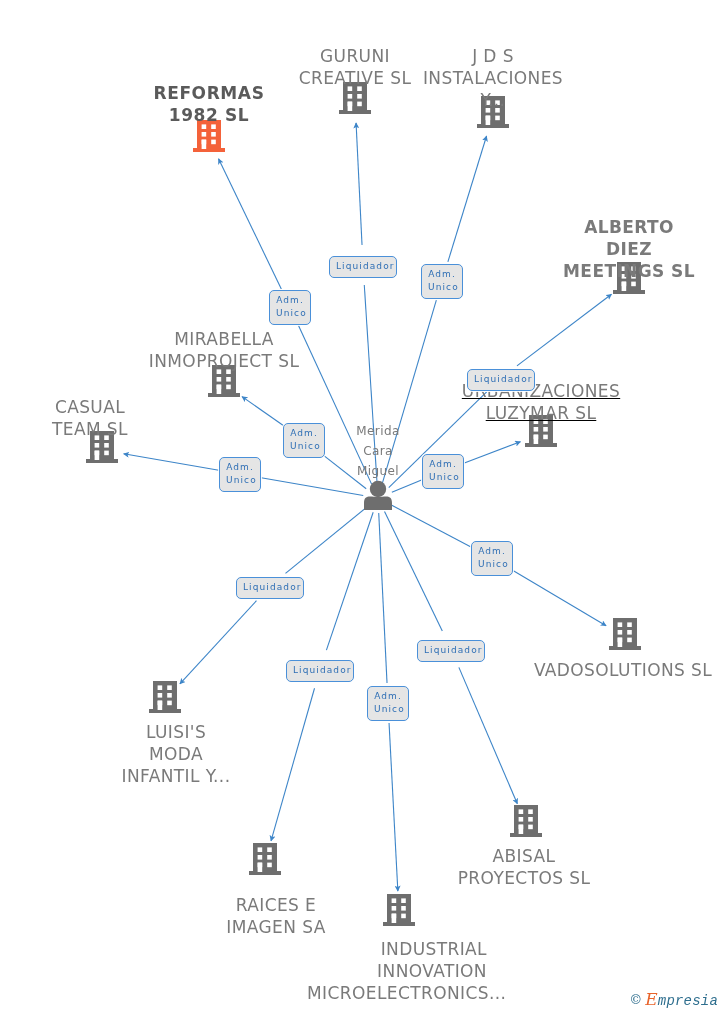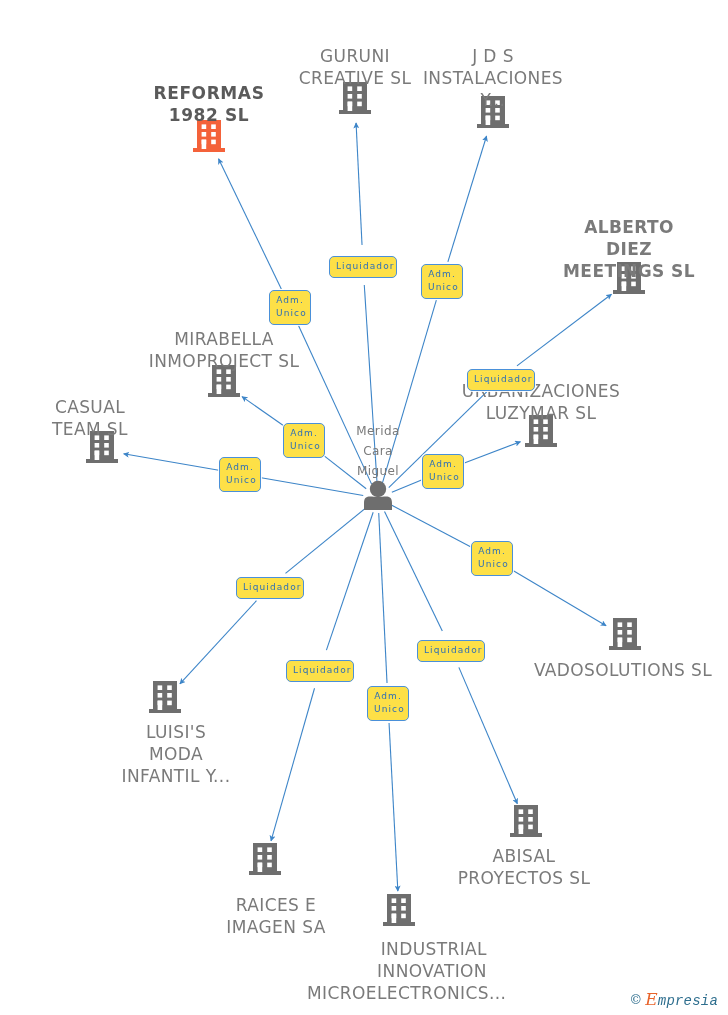--- a/index.html
+++ b/index.html
@@ -14,21 +14,21 @@
     font-size:17px;line-height:22px;color:#7a7a7a;
     letter-spacing:.4px;white-space:pre-line;
     font-family:"DejaVu Sans", sans-serif;
   }
   .node.highlight .node-label{color:#5a5a5a;font-weight:bold;letter-spacing:.6px;margin-top:44px;}
 
   .edge-label{
     position:absolute;
     border:1px solid #4a90d9;
     border-radius:5px;
-    background:#fde047;
+    background:#e5e5e5;
     color:#2f6fb5;
     font-size:9px;
     letter-spacing:1.1px;
     font-family:"DejaVu Sans", sans-serif;
     padding:3px 6px 4px 6px;
     line-height:13px;
     text-align:center;
     box-sizing:border-box;
     white-space:pre-line;
     box-shadow:0 0 0 1px rgba(255,255,255,0.9);
@@ -222,21 +222,21 @@
     <div class="node highlight" style="left: 119px; top: 82px; width: 180px;"><span class="node-label">REFORMAS
 1982  SL</span></div>
     <div class="node" style="left: 265px; top: 45px; width: 180px;"><span class="node-label">GURUNI
 CREATIVE SL</span></div>
     <div class="node" style="left: 403px; top: 45px; width: 180px;"><span class="node-label">J D S
 INSTALACIONES
 Y...</span></div>
     <div class="node" style="left: 539px; top: 216px; width: 180px; font-weight: bold;"><span class="node-label">ALBERTO
 DIEZ
 MEETINGS SL</span></div>
-    <div class="node" style="left: 451px; top: 380px; width: 180px;"><span class="node-label">URBANIZACIONES
+    <div class="node" style="left: 451px; top: 380px; width: 180px; text-decoration: underline;"><span class="node-label">URBANIZACIONES
 LUZYMAR SL</span></div>
     <div class="node" style="left: 134px; top: 328px; width: 180px;"><span class="node-label">MIRABELLA
 INMOPROJECT SL</span></div>
     <div class="node" style="left: 0; top: 396px; width: 180px;"><span class="node-label">CASUAL
 TEAM SL</span></div>
     <div class="node" style="left: 533px; top: 659px; width: 180px;"><span class="node-label">VADOSOLUTIONS SL</span></div>
     <div class="node" style="left: 434px; top: 845px; width: 180px;"><span class="node-label">ABISAL
 PROYECTOS SL</span></div>
     <div class="node" style="left: 307px; top: 938px; width: 180px; text-align: right;"><span class="node-label">INDUSTRIAL
 INNOVATION

